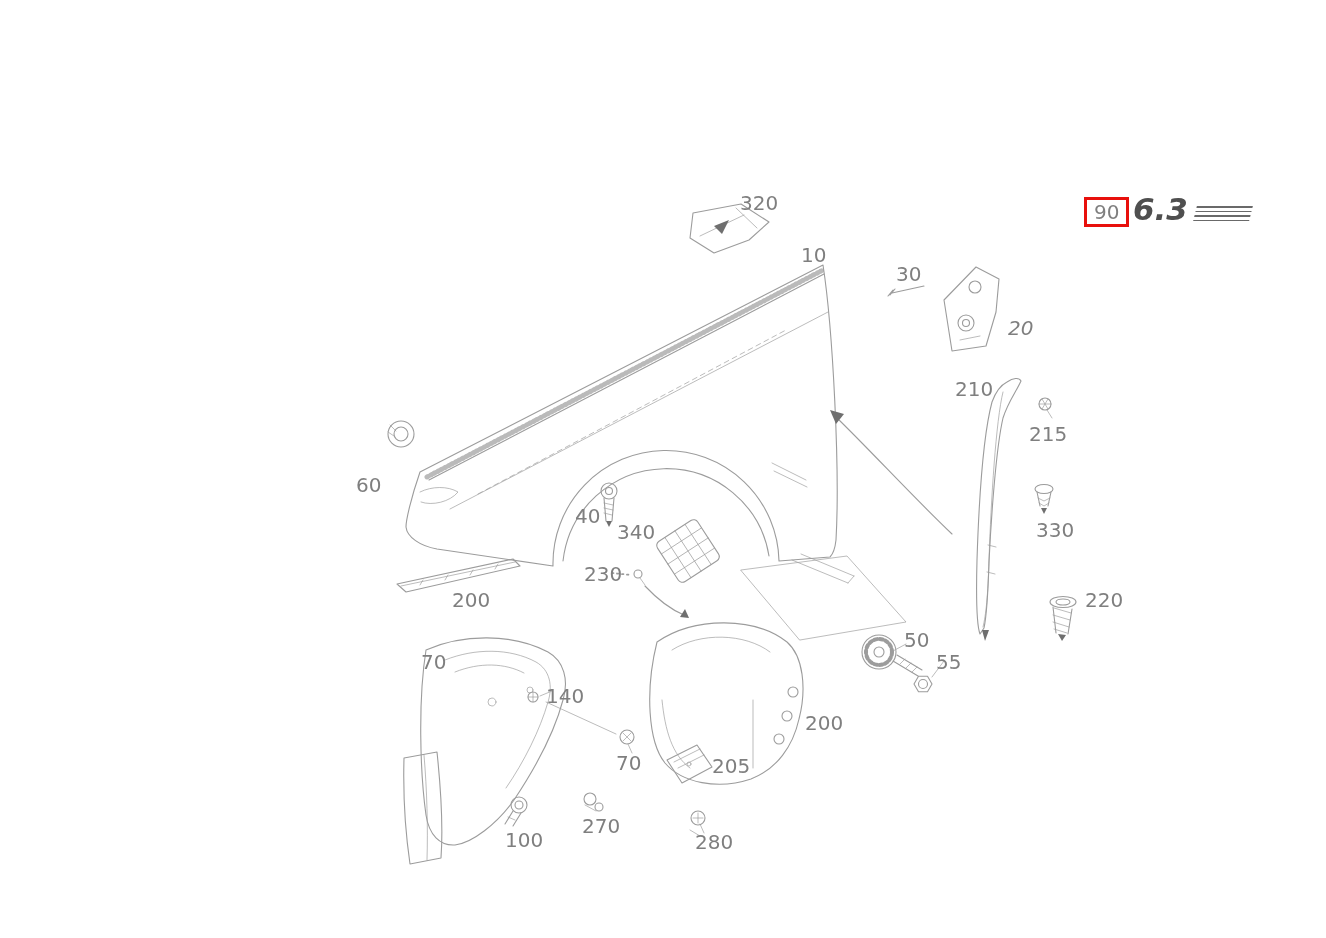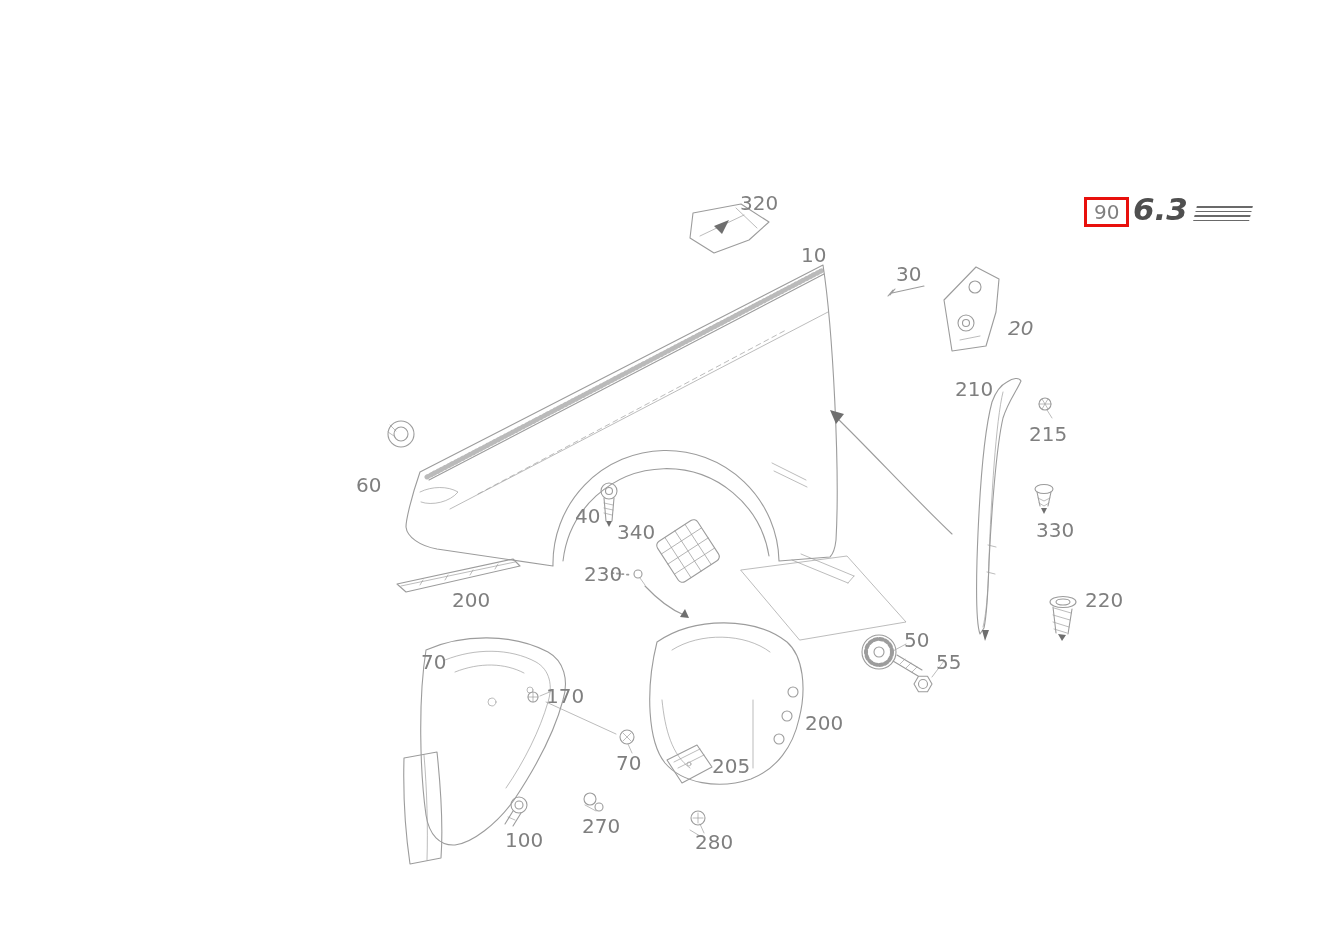--- a/index.html
+++ b/index.html
@@ -223,21 +223,21 @@
       <div class="part-label" style="left: 1036px; top: 518px;">330</div>
       <div class="part-label" style="left: 1085px; top: 588px;">220</div>
       <div class="part-label" style="left: 356px; top: 425px; margin-top: 48px;">60</div>
       <div class="part-label" style="left: 575px; top: 504px;">40</div>
       <div class="part-label" style="left: 617px; top: 520px;">340</div>
       <div class="part-label" style="left: 584px; top: 562px;">230</div>
       <div class="part-label" style="left: 452px; top: 588px;">200</div>
       <div class="part-label" style="left: 904px; top: 628px;">50</div>
       <div class="part-label" style="left: 936px; top: 650px;">55</div>
       <div class="part-label" style="left: 421px; top: 650px;">70</div>
-      <div class="part-label" style="left: 546px; top: 684px;">170</div>
+      <div class="part-label" style="left: 546px; top: 684px;">140</div>
       <div class="part-label" style="left: 805px; top: 711px;">200</div>
       <div class="part-label" style="left: 616px; top: 751px;">70</div>
       <div class="part-label" style="left: 712px; top: 754px;">205</div>
       <div class="part-label" style="left: 582px; top: 814px;">270</div>
       <div class="part-label" style="left: 505px; top: 828px; text-align: center;">100</div>
       <div class="part-label" style="left: 695px; top: 830px;">280</div>
     </div>
 
   <div class="emblem">
     <span class="emblem-text">6.3</span>

